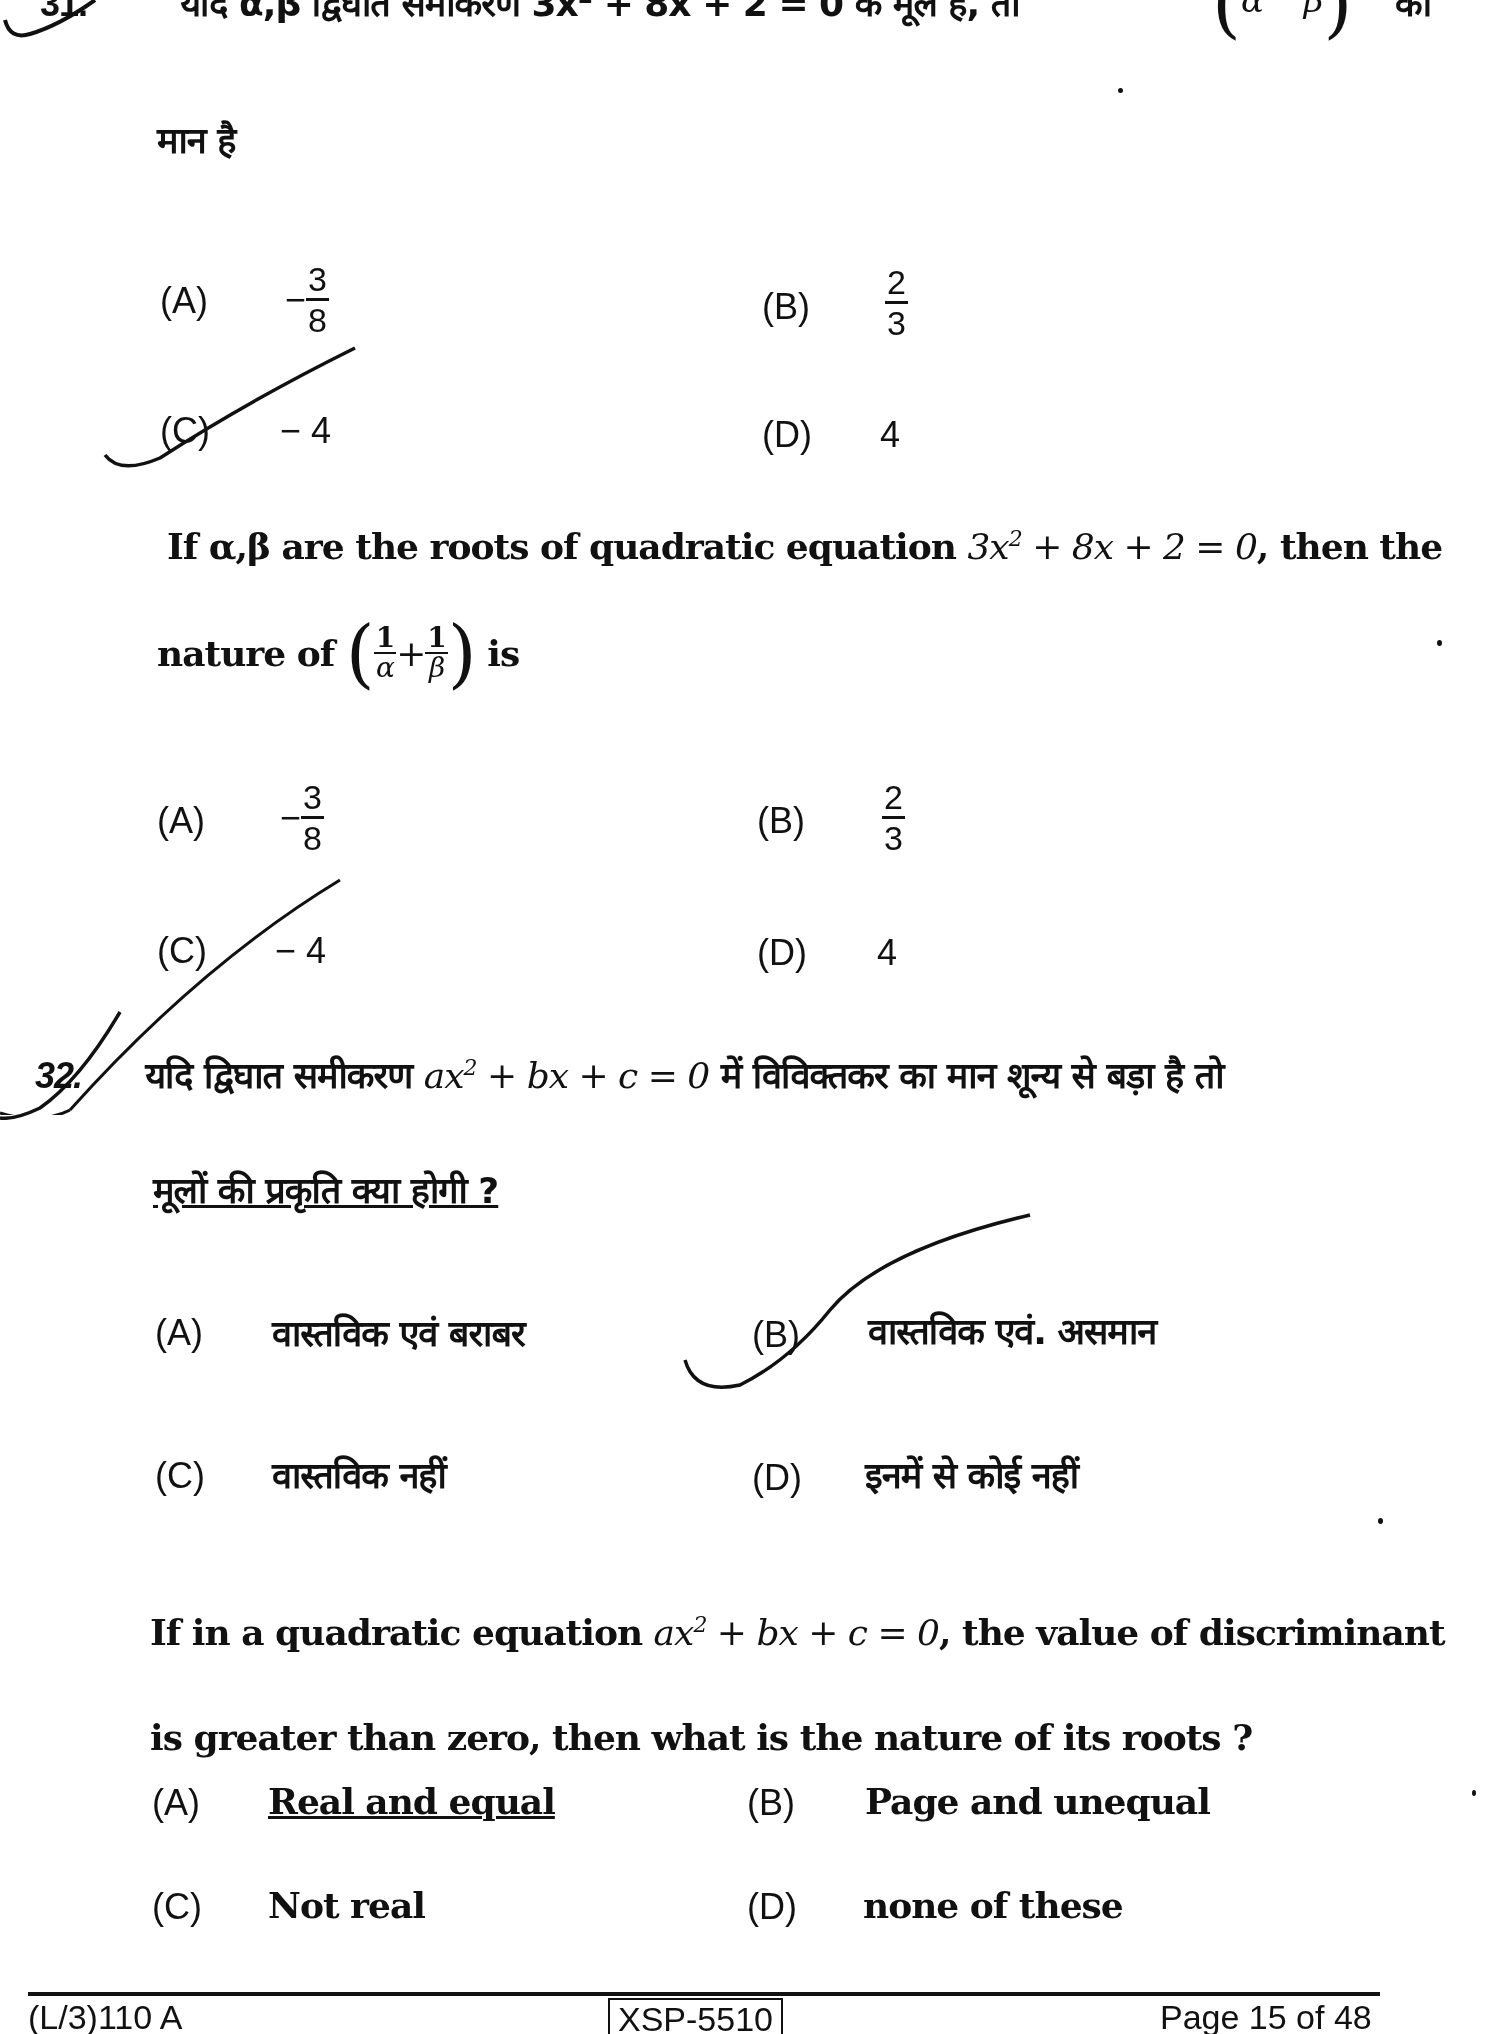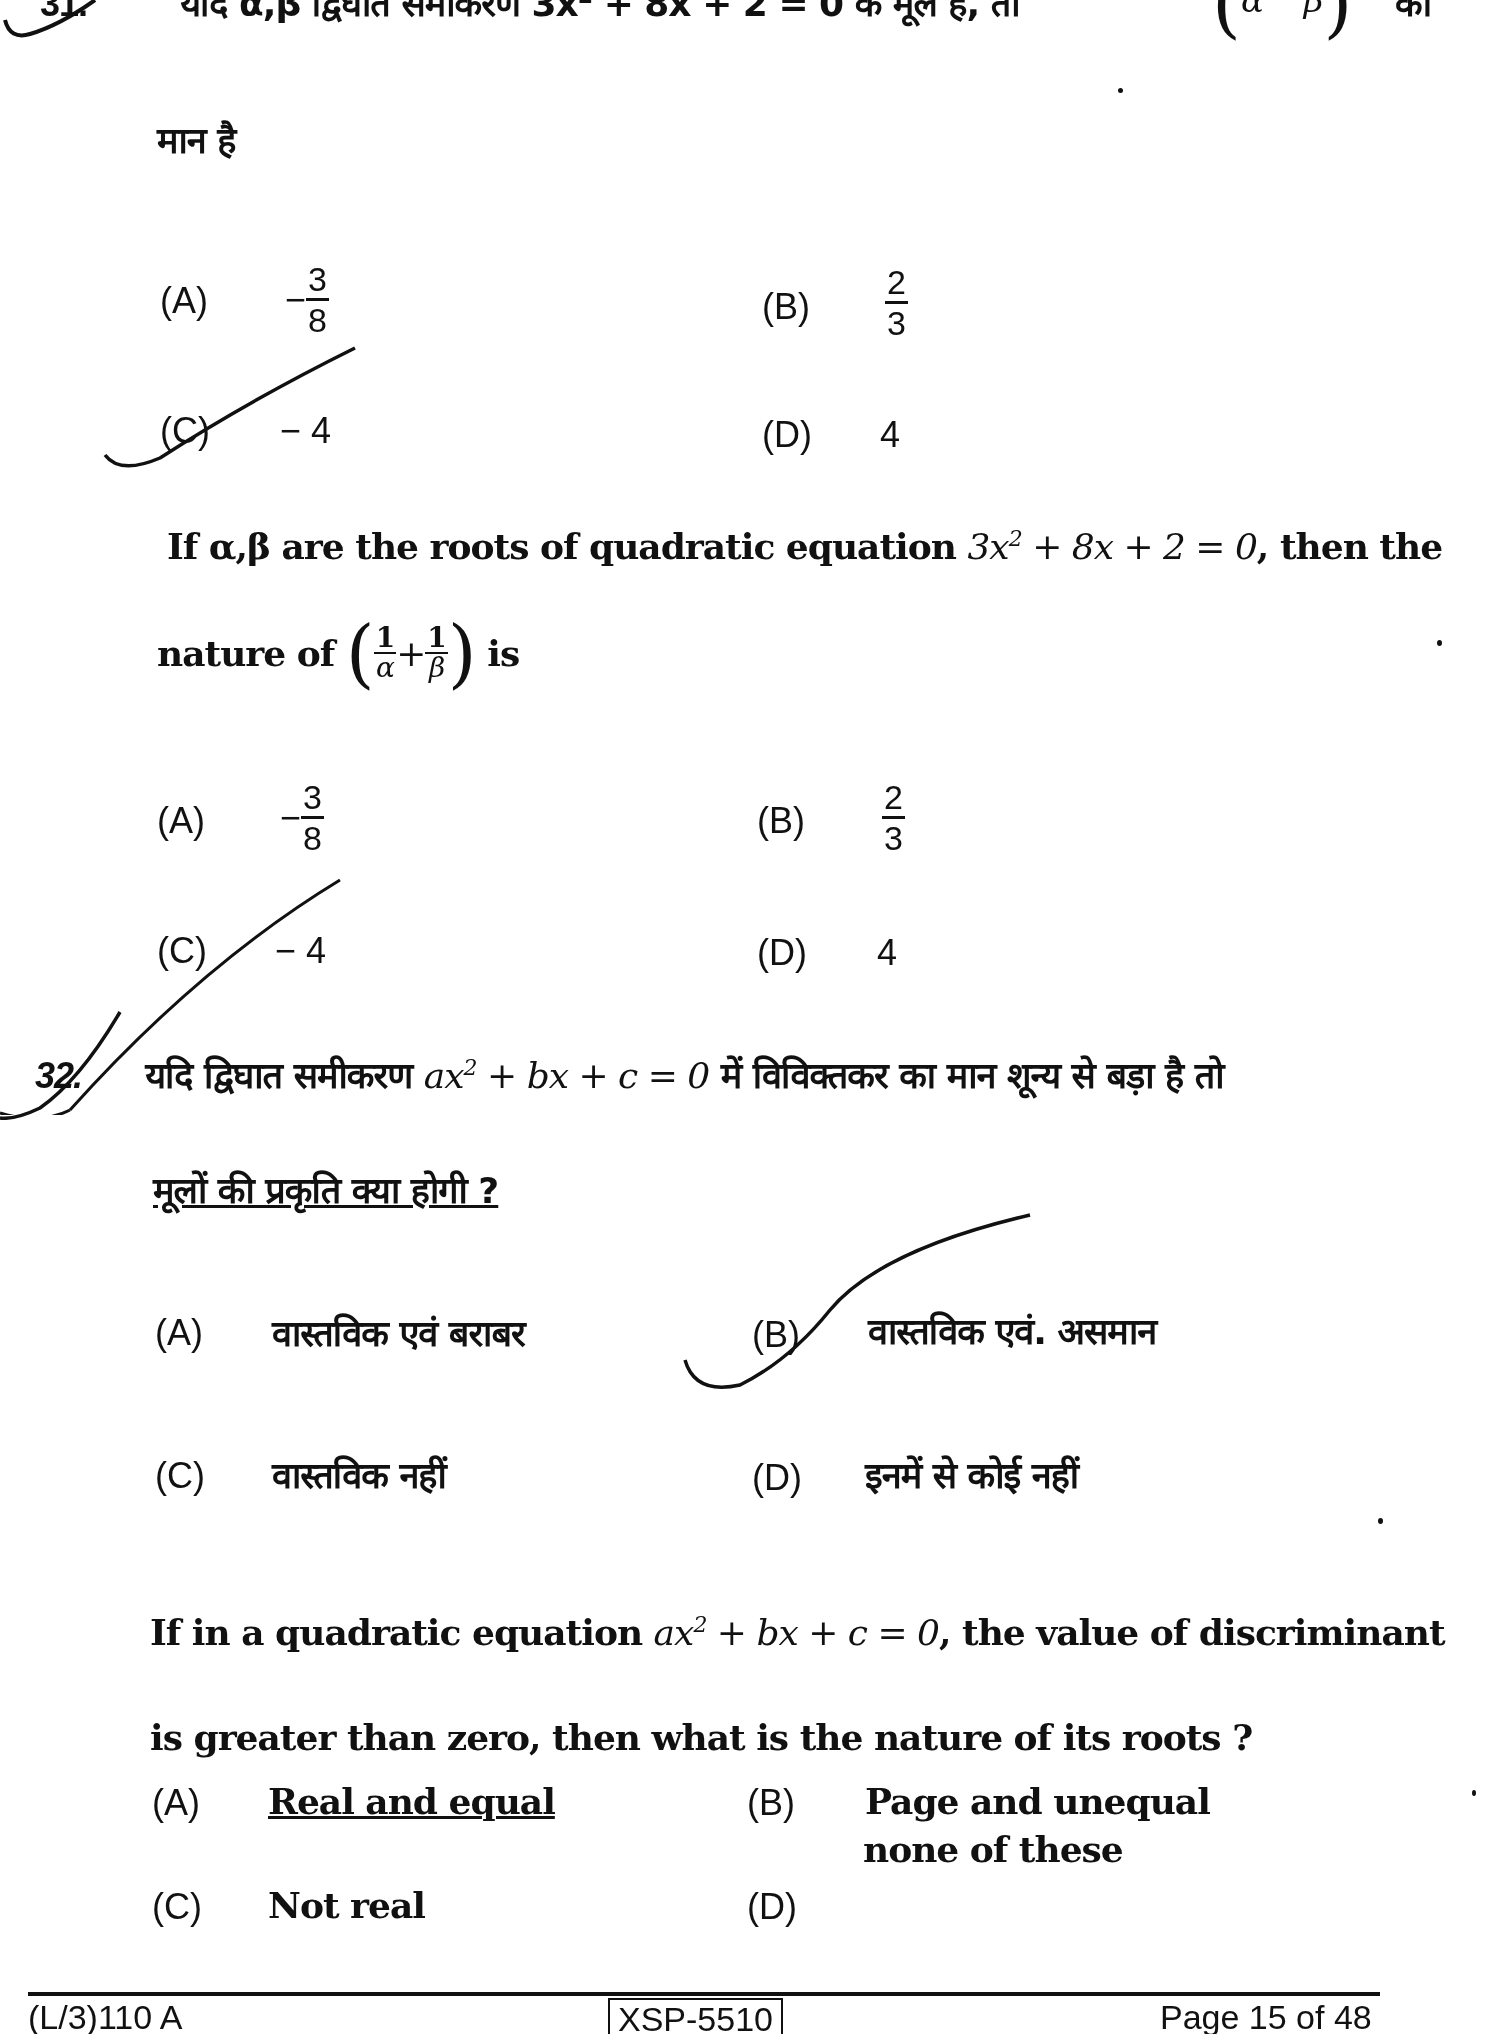--- a/index.html
+++ b/index.html
@@ -133,21 +133,21 @@
 </div>
 <div class="abs en" style="left:150px; top:1675px;margin-top:41px;">is greater than zero, then what is the nature of its roots ?</div>
 
 <div class="abs lbl" style="left:152px; top:1782px;">(A)</div>
 <div class="abs en" style="left:268px; top:1780px;text-decoration:underline;">Real and equal</div>
 <div class="abs lbl" style="left:747px; top:1782px;">(B)</div>
 <div class="abs en" style="left:865px; top:1780px;">Page and unequal</div>
 <div class="abs lbl" style="left:152px; top:1886px;">(C)</div>
 <div class="abs en" style="left:268px; top:1884px;">Not real</div>
 <div class="abs lbl" style="left:747px; top:1886px;">(D)</div>
-<div class="abs en" style="left:863px; top:1828px;">none of these</div>
+<div class="abs en" style="left:863px; top:1884px;">none of these</div>
 
 <div class="abs" style="left:1118px;top:88px;width:5px;height:5px;background:#111;border-radius:50%"></div>
 <div class="abs" style="left:1437px;top:640px;width:5px;height:6px;background:#111;border-radius:50%"></div>
 <div class="abs" style="left:1378px;top:1518px;width:5px;height:6px;background:#111;border-radius:50%"></div>
 <div class="abs" style="left:1472px;top:1790px;width:4px;height:6px;background:#111;border-radius:50%"></div>
 
 <div class="footer-rule"></div>
 <div class="abs footer-txt" style="left:28px;">(L/3)110 A</div>
 <div class="abs footer-txt code-box" style="left:608px;">XSP-5510</div>
 <div class="abs footer-txt" style="left:1160px;">Page 15 of 48</div>

